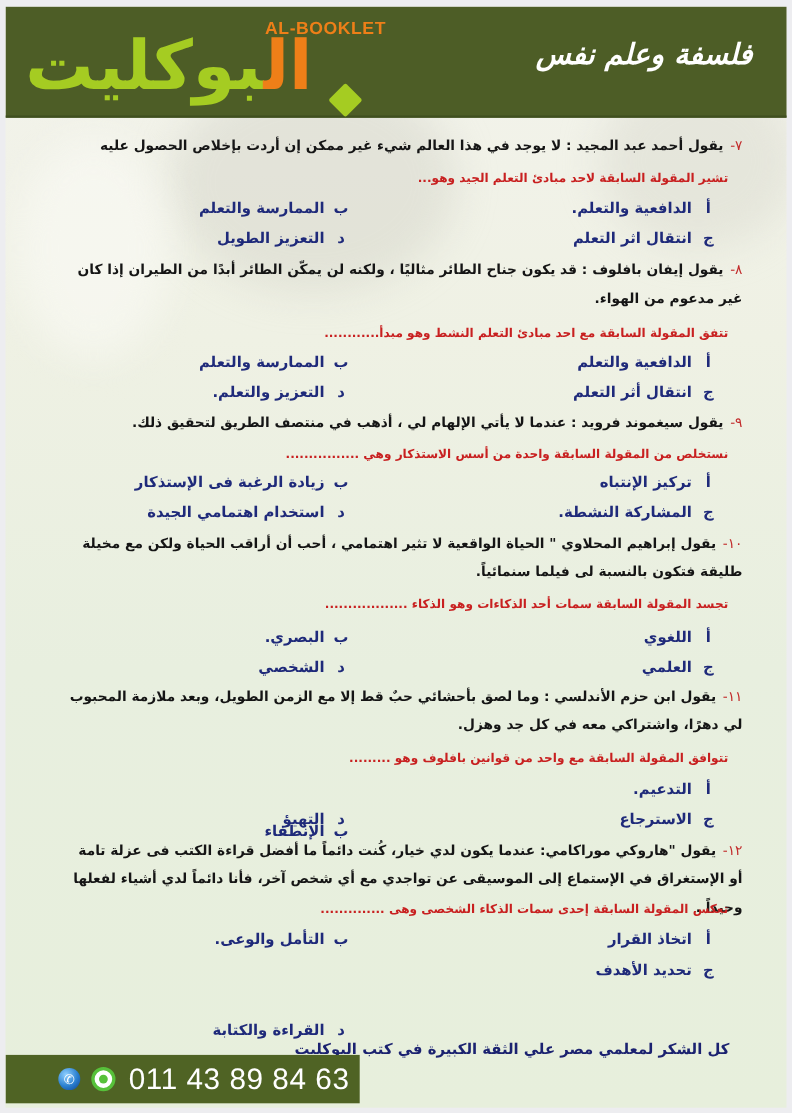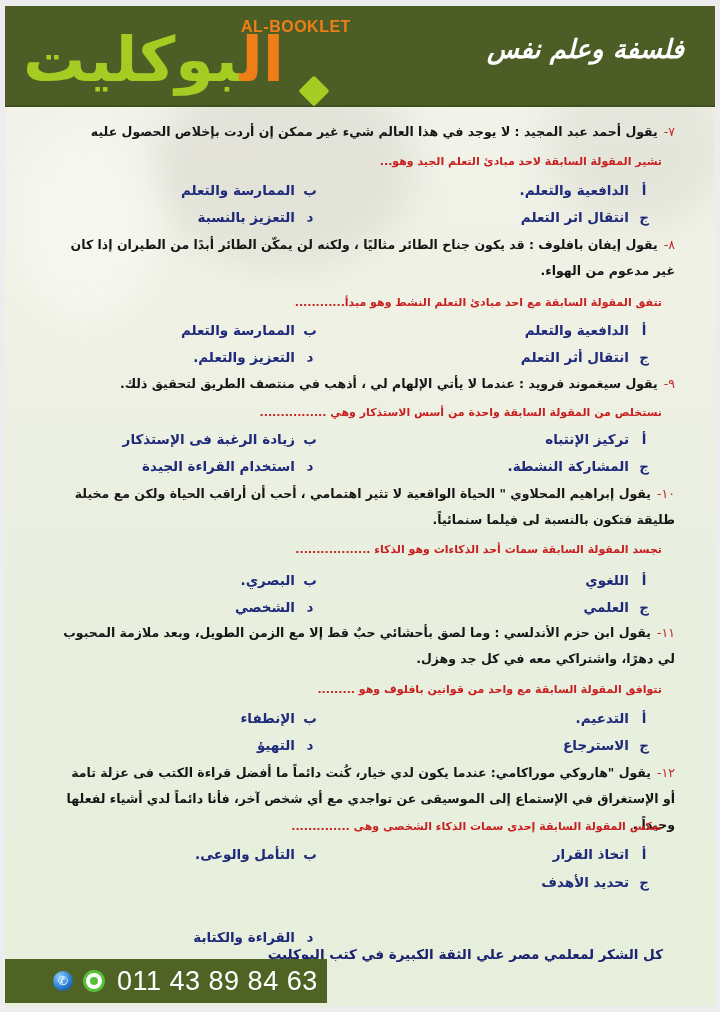--- a/index.html
+++ b/index.html
@@ -222,47 +222,47 @@
     <div class="subject-title">فلسفة وعلم نفس</div>
   </div>
 
   <div class="content">
 
     <div class="q-statement" style="top:113px;"><span class="q-num">٧-</span><span>يقول أحمد عبد المجيد : لا يوجد في هذا العالم شيء غير ممكن إن أردت بإخلاص الحصول عليه</span></div>
     <div class="q-prompt" style="top:146px;">تشير المقولة السابقة لاحد مبادئ التعلم الجيد وهو...</div>
     <div class="opt col-right" style="top:174px;"><span class="letter">أ</span><span>الدافعية والتعلم.</span></div>
     <div class="opt col-left" style="top:174px;"><span class="letter">ب</span><span>الممارسة والتعلم</span></div>
     <div class="opt col-right" style="top:201px;"><span class="letter">ج</span><span>انتقال اثر التعلم</span></div>
-    <div class="opt col-left" style="top:201px;"><span class="letter">د</span><span>التعزيز بالنسبة</span></div>
+    <div class="opt col-left" style="top:201px;"><span class="letter">د</span><span>التعزيز الطويل</span></div>
 
     <div class="q-statement" style="top:226px;"><span class="q-num">٨-</span><span>يقول إيفان بافلوف : قد يكون جناح الطائر مثاليًا ، ولكنه لن يمكّن الطائر أبدًا من الطيران إذا كان غير مدعوم من الهواء.</span></div>
     <div class="q-prompt" style="top:287px;">تتفق المقولة السابقة مع احد مبادئ التعلم النشط وهو مبدأ............</div>
     <div class="opt col-right" style="top:314px;"><span class="letter">أ</span><span>الدافعية والتعلم</span></div>
     <div class="opt col-left" style="top:314px;"><span class="letter">ب</span><span>الممارسة والتعلم</span></div>
     <div class="opt col-right" style="top:341px;"><span class="letter">ج</span><span>انتقال أثر التعلم</span></div>
     <div class="opt col-left" style="top:341px;"><span class="letter">د</span><span>التعزيز والتعلم.</span></div>
 
     <div class="q-statement" style="top:365px;"><span class="q-num">٩-</span><span>يقول سيغموند فرويد : عندما لا يأتي الإلهام لي ، أذهب في منتصف الطريق لتحقيق ذلك.</span></div>
     <div class="q-prompt" style="top:397px;">نستخلص من المقولة السابقة واحدة من أسس الاستذكار وهي ................</div>
     <div class="opt col-right" style="top:423px;margin-left:29px;"><span class="letter">أ</span><span>تركيز الإنتباه</span></div>
     <div class="opt col-left" style="top:423px;"><span class="letter">ب</span><span>زيادة الرغبة فى الإستذكار</span></div>
     <div class="opt col-right" style="top:450px;"><span class="letter">ج</span><span>المشاركة النشطة.</span></div>
-    <div class="opt col-left" style="top:450px;"><span class="letter">د</span><span>استخدام القراءة الجيدة</span></div>
+    <div class="opt col-left" style="top:450px;"><span class="letter">د</span><span>استخدام اهتمامي الجيدة</span></div>
 
     <div class="q-statement" style="top:475px;"><span class="q-num">١٠-</span><span>يقول إبراهيم المحلاوي " الحياة الواقعية لا تثير اهتمامي ، أحب أن أراقب الحياة ولكن مع مخيلة طليقة فتكون بالنسبة لى فيلما سنمائياً.</span></div>
     <div class="q-prompt" style="top:534px;">تجسد المقولة السابقة سمات أحد الذكاءات وهو الذكاء ..................</div>
     <div class="opt col-right" style="top:564px;"><span class="letter">أ</span><span>اللغوي</span></div>
     <div class="opt col-left" style="top:564px;"><span class="letter">ب</span><span>البصري.</span></div>
     <div class="opt col-right" style="top:591px;"><span class="letter">ج</span><span>العلمي</span></div>
     <div class="opt col-left" style="top:591px;"><span class="letter">د</span><span>الشخصي</span></div>
 
     <div class="q-statement" style="top:614px;"><span class="q-num">١١-</span><span>يقول ابن حزم الأندلسي : وما لصق بأحشائي حبٌ قط إلا مع الزمن الطويل، وبعد ملازمة المحبوب لي دهرًا، واشتراكي معه في كل جد وهزل.</span></div>
     <div class="q-prompt" style="top:674px;">تتوافق المقولة السابقة مع واحد من قوانين بافلوف وهو .........</div>
     <div class="opt col-right" style="top:702px;"><span class="letter">أ</span><span>التدعيم.</span></div>
-    <div class="opt col-left" style="top:702px;margin-left:25px;"><span class="letter">ب</span><span>الإنطفاء</span></div>
+    <div class="opt col-left" style="top:740px;margin-left:25px;"><span class="letter">ب</span><span>الإنطفاء</span></div>
     <div class="opt col-right" style="top:729px;margin-left:16px;"><span class="letter">ج</span><span>الاسترجاع</span></div>
     <div class="opt col-left" style="top:729px;"><span class="letter">د</span><span>التهيؤ</span></div>
 
     <div class="q-statement" style="top:754px;"><span class="q-num">١٢-</span><span>يقول "هاروكي موراكامي: عندما يكون لدي خيار، كُنت دائماً ما أفضل قراءة الكتب فى عزلة تامة أو الإستغراق في الإستماع إلى الموسيقى عن تواجدي مع أي شخص آخر، فأنا دائماً لدي أشياء لفعلها وحيداً .</span></div>
     <div class="q-prompt" style="top:811px;">تعكس المقولة السابقة إحدى سمات الذكاء الشخصى وهى ..............</div>
     <div class="opt col-right" style="top:838px;"><span class="letter">أ</span><span>اتخاذ القرار</span></div>
     <div class="opt col-left" style="top:838px;"><span class="letter">ب</span><span>التأمل والوعى.</span></div>
     <div class="opt col-right" style="top:866px;"><span class="letter">ج</span><span>تحديد الأهدف</span></div>
     <div class="opt col-left" style="top:908px;margin-top:13px;"><span class="letter">د</span><span>القراءة والكتابة</span></div>
   </div>

